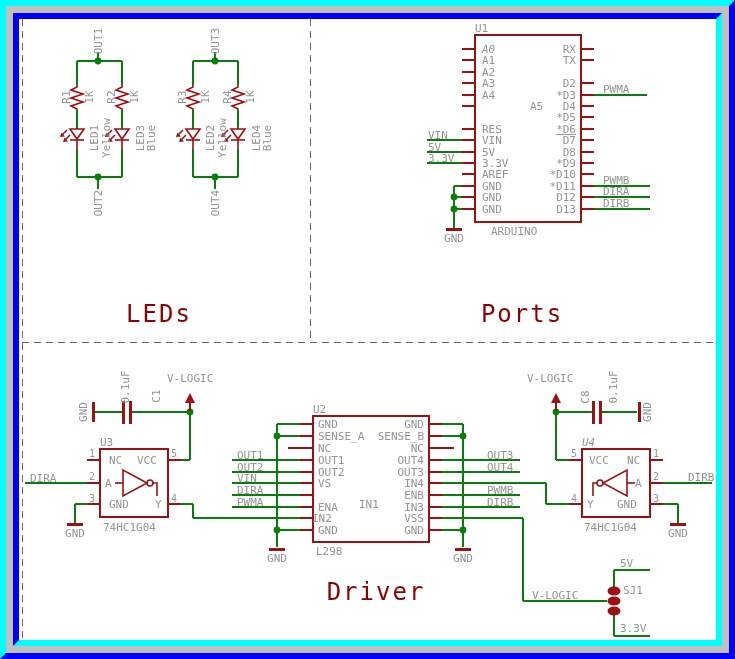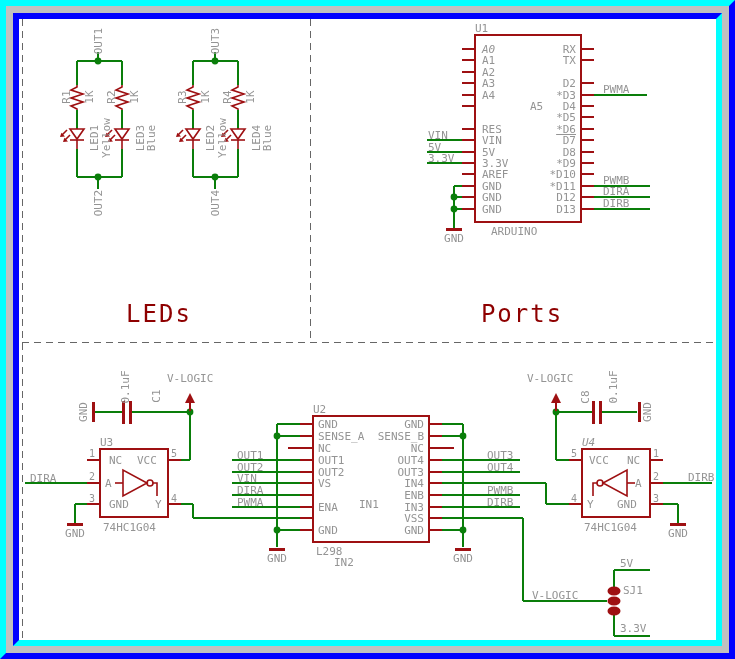--- a/index.html
+++ b/index.html
@@ -274,20 +274,21 @@
     <line class="g" x1="595" y1="596" x2="595" y2="617"></line>
     <line class="g" x1="595" y1="617" x2="631" y2="617"></line>
     <ellipse class="symf" cx="595" cy="572" rx="6.5" ry="4.5"></ellipse>
     <ellipse class="symf" cx="595" cy="582" rx="6.5" ry="4.5"></ellipse>
     <ellipse class="symf" cx="595" cy="592" rx="6.5" ry="4.5"></ellipse>
   </g>
 </svg>
 
 <div class="title" style="left:140px;top:283px;">LEDs</div>
 <div class="title" style="left:503px;top:283px;">Ports</div>
+<div class="title" style="left:357px;top:561px;">Driver</div>
 
 <div class="vlbl" style="left:79px;top:22px;">OUT1</div>
 <div class="vlbl" style="left:79px;top:184px;">OUT2</div>
 <div class="vlbl" style="left:47px;top:78px;">R1</div>
 <div class="vlbl" style="left:70px;top:78px;">1K</div>
 <div class="vlbl" style="left:92px;top:78px;">R2</div>
 <div class="vlbl" style="left:115px;top:78px;">1K</div>
 <div class="vlbl" style="left:75px;top:119px;">LED1</div>
 <div class="vlbl" style="left:87px;top:119px;">Yellow</div>
 <div class="vlbl" style="left:121px;top:119px;">LED3</div>
@@ -364,21 +365,21 @@
 <div class="lbl" style="left:294px;top:385px;">U2</div>
 <div class="lbl" style="left:297px;top:527px;">L298</div>
 <div class="lbl" style="left:299px;top:400px;">GND</div>
 <div class="lbl" style="left:299px;top:412px;">SENSE_A</div>
 <div class="lbl" style="left:299px;top:424px;">NC</div>
 <div class="lbl" style="left:299px;top:436px;">OUT1</div>
 <div class="lbl" style="left:299px;top:448px;">OUT2</div>
 <div class="lbl" style="left:299px;top:459px;">VS</div>
 <div class="lbl" style="left:299px;top:480px;margin-left:41px;">IN1</div>
 <div class="lbl" style="left:299px;top:483px;">ENA</div>
-<div class="lbl" style="left:315px;top:494px;margin-top:44px;">IN2</div>
+<div class="lbl" style="left:293px;top:494px;">IN2</div>
 <div class="lbl" style="left:299px;top:506px;">GND</div>
 <div class="lbl" style="left:345px;width:60px;text-align:right;top:400px;">GND</div>
 <div class="lbl" style="left:345px;width:60px;text-align:right;top:412px;">SENSE_B</div>
 <div class="lbl" style="left:345px;width:60px;text-align:right;top:424px;">NC</div>
 <div class="lbl" style="left:345px;width:60px;text-align:right;top:436px;">OUT4</div>
 <div class="lbl" style="left:345px;width:60px;text-align:right;top:448px;">OUT3</div>
 <div class="lbl" style="left:345px;width:60px;text-align:right;top:459px;">IN4</div>
 <div class="lbl" style="left:345px;width:60px;text-align:right;top:471px;">ENB</div>
 <div class="lbl" style="left:345px;width:60px;text-align:right;top:483px;">IN3</div>
 <div class="lbl" style="left:345px;width:60px;text-align:right;top:494px;">VSS</div>

